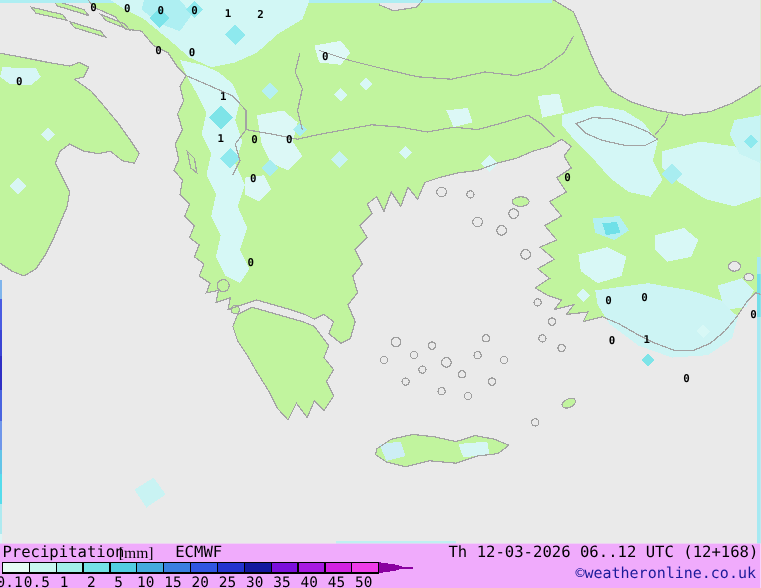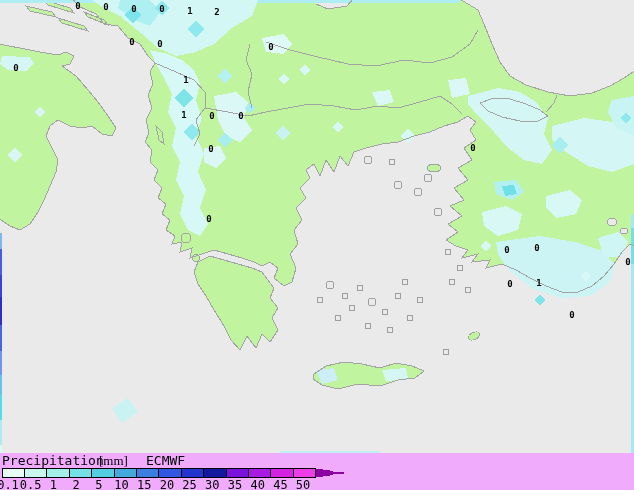--- a/index.html
+++ b/index.html
@@ -256,20 +256,22 @@
         <text x="539" y="286" class="stn">1</text>
         <text x="572" y="318" class="stn">0</text>
         <text x="628" y="265" class="stn">0</text>
       </g>
   </svg>
 
   <div id="legend">
     <span class="lg-txt lg-title">Precipitation</span>
     <span class="lg-txt lg-unit">[mm]</span>
     <span class="lg-txt lg-model">ECMWF</span>
+    <span class="lg-txt lg-date">Th 12-03-2026 06..12 UTC (12+168)</span>
+    <span class="lg-txt lg-copy">©weatheronline.co.uk</span>
     <svg id="scale-svg" width="360" height="22" style="position:absolute;left:0;top:15px;" shape-rendering="crispEdges">
         <rect x="2" y="0.5" width="22.4" height="9" fill="#e6fcf4" stroke="#000"></rect>
         <text x="8" y="21" class="tick">0.1</text>
         <rect x="24.4" y="0.5" width="22.4" height="9" fill="#c8f7ef" stroke="#000"></rect>
         <text x="30.7" y="21" class="tick">0.5</text>
         <rect x="46.8" y="0.5" width="22.4" height="9" fill="#a2efe9" stroke="#000"></rect>
         <text x="53.4" y="21" class="tick">1</text>
         <rect x="69.19999999999999" y="0.5" width="22.4" height="9" fill="#74e1e6" stroke="#000"></rect>
         <text x="76.1" y="21" class="tick">2</text>
         <rect x="91.6" y="0.5" width="22.4" height="9" fill="#52cde2" stroke="#000"></rect>

